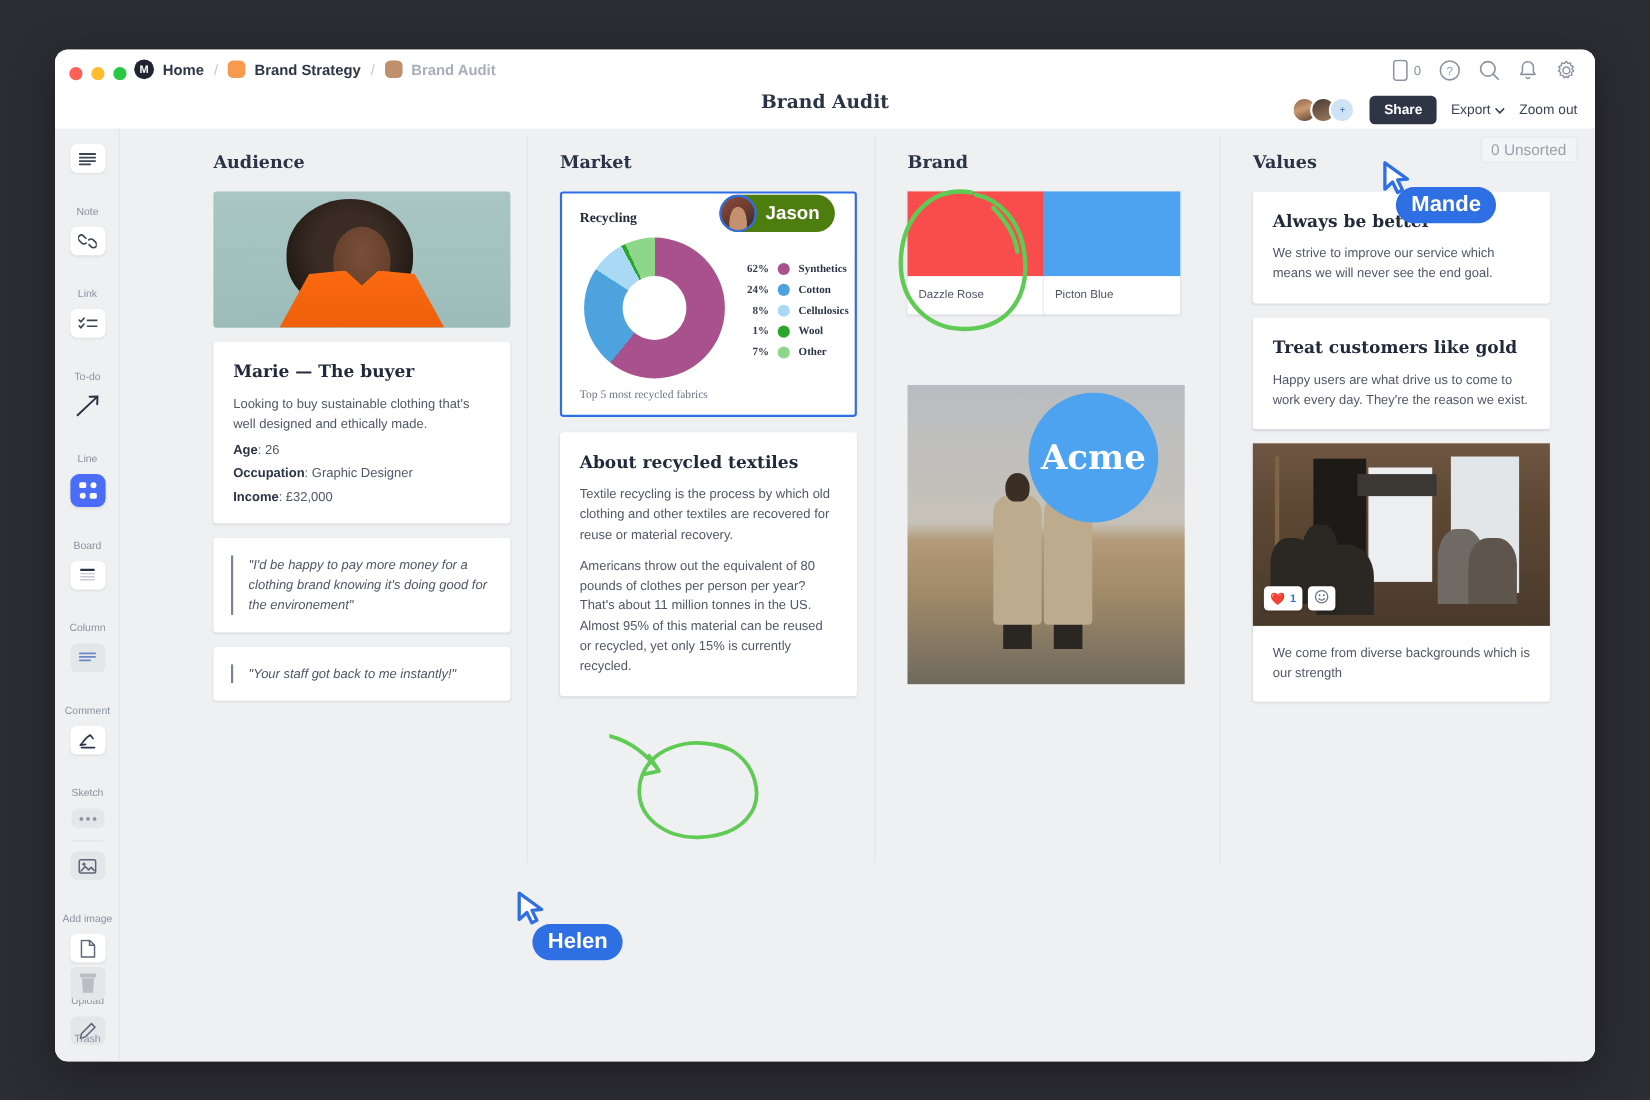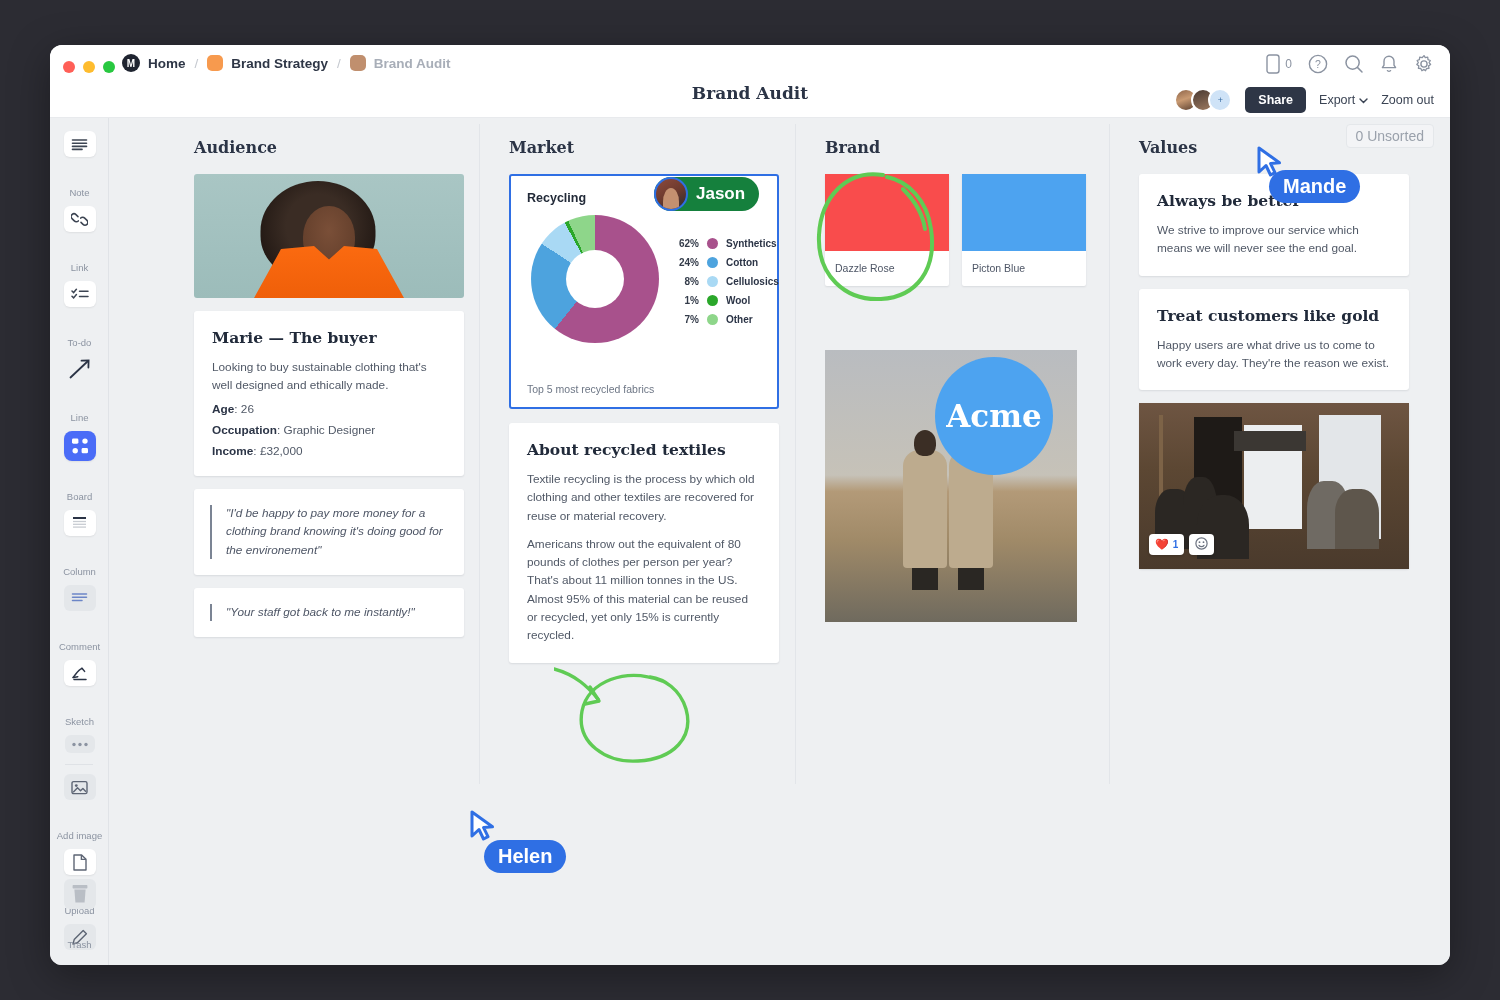--- a/index.html
+++ b/index.html
@@ -175,41 +175,41 @@
   }
   .persona-img .shirt {
     position:absolute; left:50%; bottom:0; width:46px; height:36px; transform:translateX(-50%);
     background: #bcd8de;
     clip-path: polygon(22% 0, 78% 0, 100% 100%, 0 100%);
   }
 
   
   .chart-card {
     border: 2px solid #2f6fe4; border-radius: 3px; background: #fff;
-    padding: 15px 16px 12px; position: relative; margin-bottom: 14px;
+    padding: 15px 16px 12px; position: relative; margin-bottom: 14px; font-family: Liberation Serif, serif;
   }
   .chart-card h4 { font-size: 12.5px; color: #222a38; font-weight: 700; }
   .chart-row { display: flex; align-items: center; margin-top: 10px; }
   .donut-wrap { width: 128px; height: 128px; position: relative; margin-left: 4px; }
   .donut { width: 128px; height: 128px; border-radius: 50%; }
   .donut-hole {
     position: absolute; left: 50%; top: 50%; transform: translate(-50%,-50%);
     width: 58px; height: 58px; border-radius: 50%; background: #fff;
   }
   .legend { margin-left: 14px; display: flex; flex-direction: column; gap: 8px; padding-top: 4px;}
   .lg-row { display: flex; align-items: center; font-size: 10px; font-weight: 700; color: #333b49; }
   .lg-pct { width: 26px; text-align: right; }
   .lg-dot { width: 11px; height: 11px; border-radius: 50%; margin: 0 8px; }
   .lg-name { color: #2b3446; }
-  .chart-caption { font-size: 10.5px; color: #6d7685; margin-top: 40px; }
+  .chart-caption { font-size: 10.5px; color: #6d7685; margin-top: 10px; }
 
   
   .cursor-badge {
     position: absolute; display: flex; align-items: center;
-    background: #15803d; border-radius: 20px; color: #fff;
+    background: #4d7c0f; border-radius: 20px; color: #fff;
     font-weight: 700; z-index: 30;
   }
   .cursor-badge .cb-av {
     width: 34px; height: 34px; border-radius: 50%;
     background: linear-gradient(150deg,#8c4a3d,#6d3a2e 50%,#2b2b33);
     border: 2px solid #2f6fe4; flex-shrink: 0;
     position: relative; overflow: hidden;
   }
   .cursor-badge .cb-av::after {
     content:''; position:absolute; left:50%; top:30%; transform:translateX(-50%);
@@ -231,21 +231,21 @@
     width: 50px; height: 62px; background: #4da3f0; margin: 0 auto;
     clip-path: polygon(0 0, 74% 0, 100% 22%, 100% 100%, 0 100%);
     position: relative;
   }
   .doc-glyph .ln { position:absolute; background:#1f3a52; height:3px; }
   .doc-name { font-size: 11.5px; font-weight: 700; color: #222a38; margin-top: 6px; }
   .doc-words { font-size: 10px; color: #9aa1ab; margin-top: 1px; }
   .scribble { position: absolute; pointer-events: none; }
 
   
-  .swatches { display: flex; gap: 13px; }
+  .swatches { display: flex; }
   .swatch { width: 124px; background: #fff; box-shadow: 0 1px 2px rgba(20,30,50,.10); border-radius:2px; }
   .swatch .chip { height: 77px; }
   .swatch .nm { font-size: 10.5px; color: #4e5666; padding: 11px 10px 12px; }
 
   
   .brand-photo {
     width: 252px; height: 272px; position: relative; overflow: hidden;
     background: linear-gradient(180deg,#b9bcc0 0%, #c6c2b8 46%, #b39a78 52%, #a08a68 70%, #6f6a5e 100%);
   }
   .bp-fig { position:absolute; bottom: 32px; width: 44px; }
@@ -688,20 +688,23 @@
                   <svg width="13" height="13" viewBox="0 0 13 13">
                       <circle cx="6.5" cy="6.5" r="5.6" fill="none" stroke="#6c7380" stroke-width="1.2"></circle>
                       <circle cx="4.5" cy="5.2" r=".9" fill="#6c7380"></circle>
                       <circle cx="8.5" cy="5.2" r=".9" fill="#6c7380"></circle>
                       <path d="M4 8.3a3 3 0 0 0 5 0" fill="none" stroke="#6c7380" stroke-width="1.2" stroke-linecap="round"></path>
                     </svg>
                 </span>
               </div>
             </div>
           </div>
+          <div class="card-pad" style="padding:15px 18px 17px">
+            <p>We come from diverse backgrounds which is our strength</p>
+          </div>
         </div>
       </div>
 
       <div class="cursor-badge" style="left: 545px; top: 59px;">
         <div class="cb-av"></div>
         <div class="cb-name">Jason</div>
       </div>
 
       <svg class="cursor-pointer" style="left: 1147px; top: 28px;" width="28" height="32" viewBox="0 0 28 32">
         <path d="M3 2 L3 26 L10 19.5 L14.5 29 L19 26.6 L14.6 17.6 L23.5 16.8 Z" fill="#ffffff" stroke="#2f6fe4" stroke-width="3" stroke-linejoin="round"></path>

